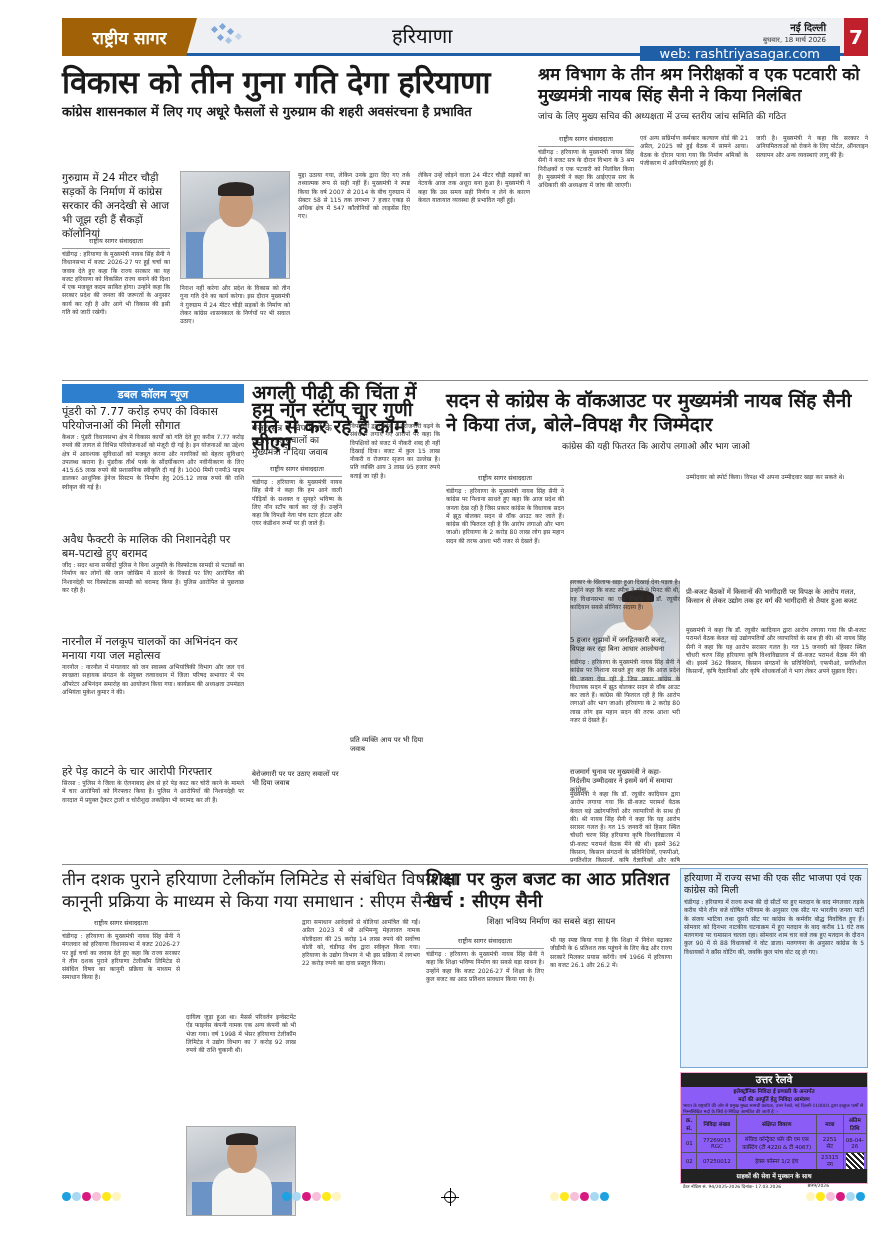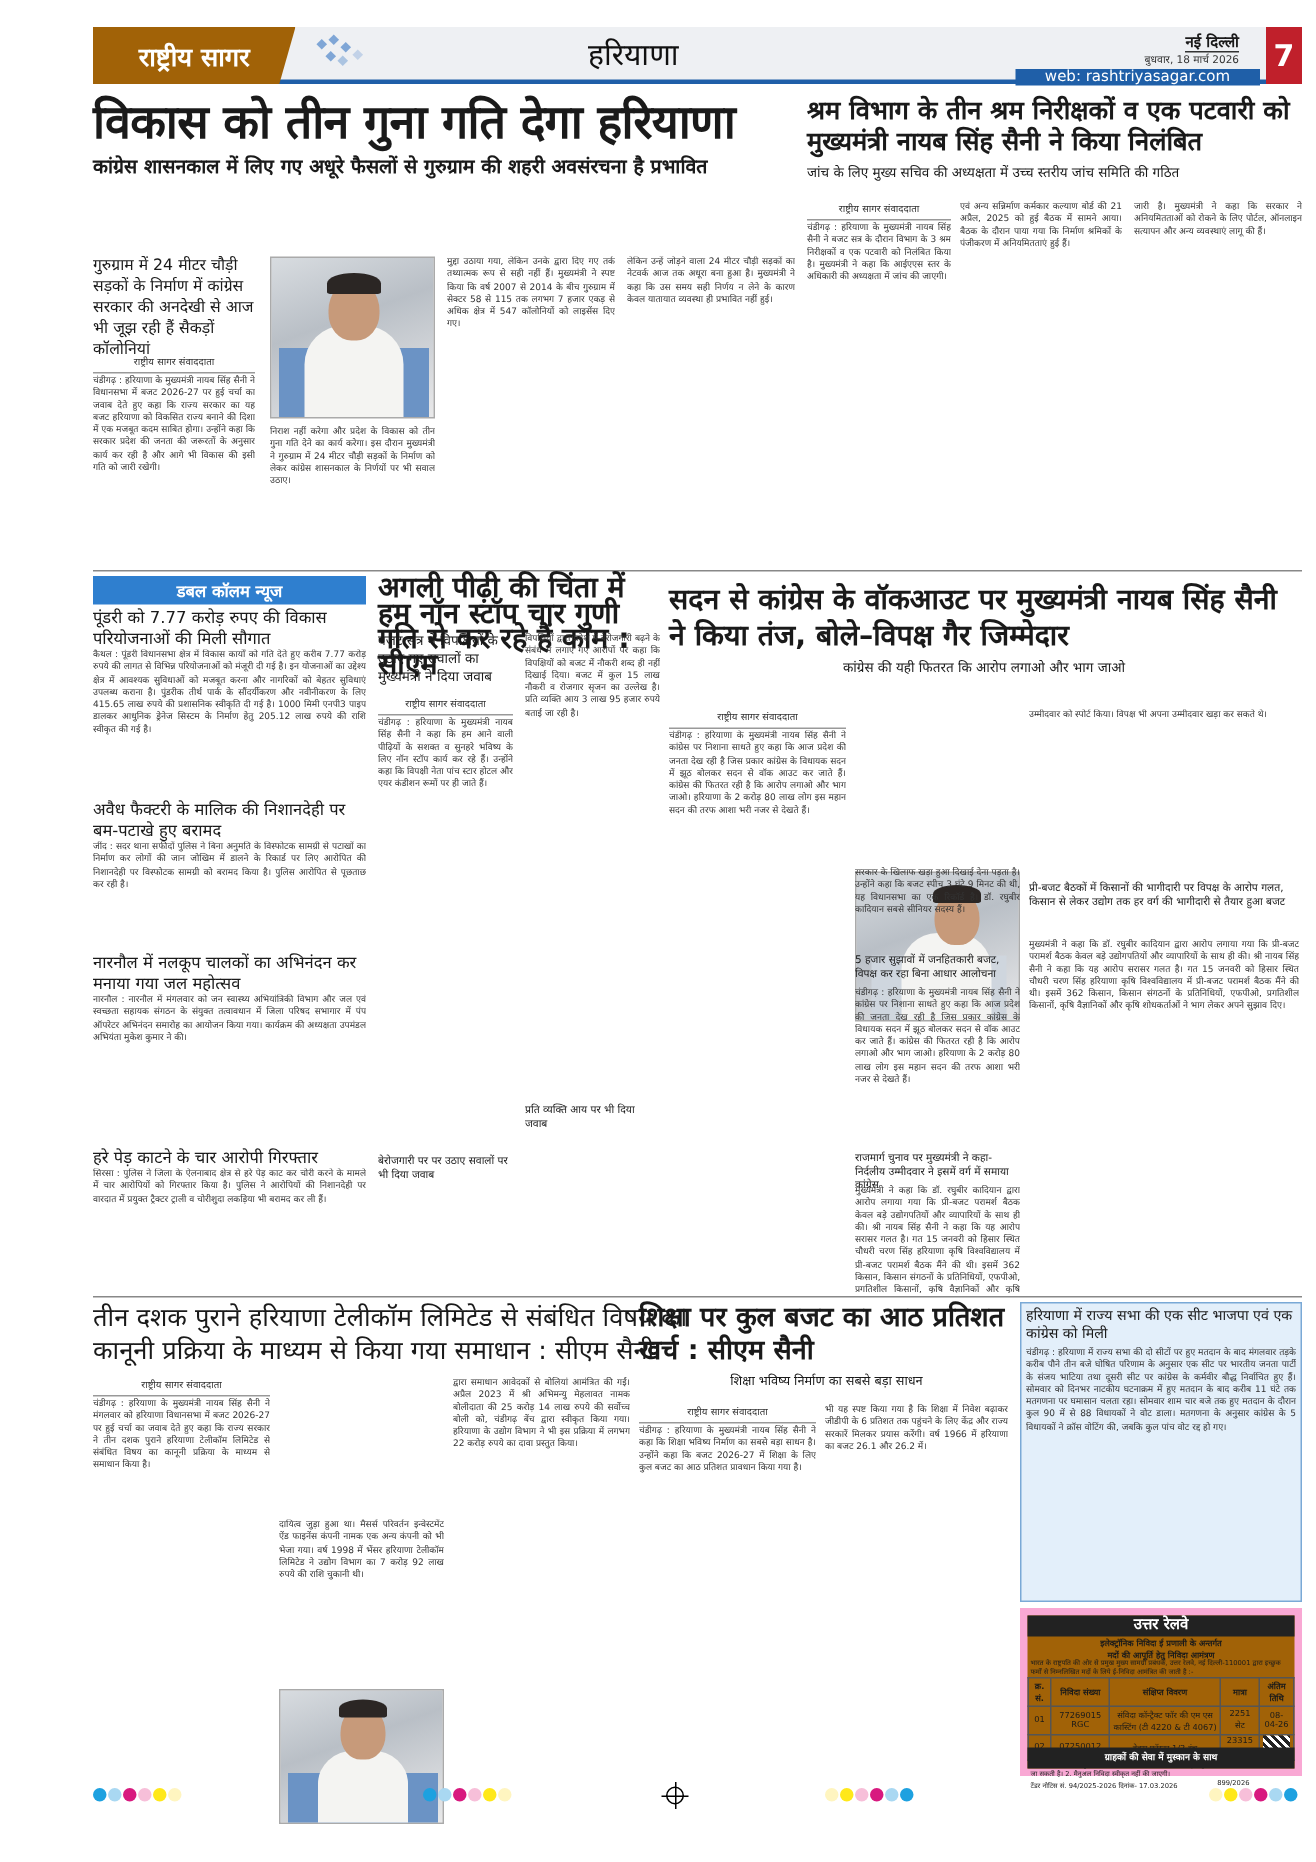--- a/index.html
+++ b/index.html
@@ -6,39 +6,39 @@
   body{width:877px;height:1241px;background:#fff;font-family:"DejaVu Sans",sans-serif;color:#1a1a1a;position:relative;overflow:hidden}
   .page{position:absolute;left:62px;top:18px;width:806px;height:1190px}
   
   .masthead{position:absolute;left:0;top:0;width:806px;height:38px;background:#eef0f3;border-bottom:3px solid #1f5fa8}
   .brand{position:absolute;left:0;top:0;width:135px;height:38px;background:#a16207;color:#fff;font-weight:bold;font-size:17px;display:flex;align-items:center;justify-content:center;clip-path:polygon(0 0,100% 0,92% 100%,0 100%)}
   .dots-deco{position:absolute;left:150px;top:6px;width:40px;height:24px}
   .dots-deco span{position:absolute;width:5px;height:5px;background:#7fa6d6;transform:rotate(45deg)}
   .section{position:absolute;left:330px;top:4px;font-size:20px;font-weight:normal;color:#111}
   .city{position:absolute;right:42px;top:2px;font-size:10px;font-weight:bold;border-bottom:1px solid #333}
   .date{position:absolute;right:42px;top:17px;font-size:7px;color:#333}
-  .web{position:absolute;right:28px;top:28px;font-size:10px;color:#fff;background:#1f5fa8;padding:0 20px}
+  .web{position:absolute;right:28px;top:28px;font-size:13px;color:#fff;background:#1f5fa8;padding:0 20px}
   .pageno{position:absolute;right:0;top:0;width:24px;height:38px;background:#c0202b;color:#fff;font-weight:bold;font-size:20px;display:flex;align-items:center;justify-content:center}
   .ab{position:absolute}
   .h-huge{font-weight:bold;font-size:31px;line-height:36px;letter-spacing:-.5px}
   .h-big{font-weight:bold;font-size:18px;line-height:22px}
   .h-med{font-weight:bold;font-size:14px;line-height:18px}
   .h-sm{font-weight:normal;font-size:11px;line-height:14px}
   .kicker{font-size:11px;line-height:14px}
   .byline{font-size:6.5px;text-align:center;color:#333;border-bottom:1px solid #999;padding-bottom:3px}
   .body{font-size:6px;line-height:8.3px;color:#333;text-align:justify;overflow:hidden}
   .photo{background:linear-gradient(160deg,#d8dce0 0%,#b9bfc6 40%,#e9e9ea 100%);border:1px solid #aaa;overflow:hidden;position:relative}
   .photo .head{position:absolute;border-radius:50% 50% 45% 45%;background:#c79a7a}
   .photo .hair{position:absolute;background:#2b2624;border-radius:50% 50% 10% 10%}
   .photo .shawl{position:absolute;background:#f4f4f2;border-radius:40% 40% 0 0}
   .photo .coat{position:absolute;background:#6b93c5}
   .banner{background:#2f7fcf;color:#fff;font-weight:bold;font-size:11px;text-align:center;padding:2px 0}
   .box-blue{background:#e3effa;border:1px solid #7aa9d6}
   .rule{position:absolute;background:#888}
-  .ad{position:absolute;border:5px solid #f9a8d4;background:#a16207}
+  .ad{position:absolute;border:1px solid #f9a8d4;background:#8b5cf6}
   .ad-title{background:#222;color:#fff;text-align:center;font-weight:bold;font-size:10px;height:14px;line-height:14px}
   .ad table{width:100%;border-collapse:collapse;font-size:5.5px}
   .ad td,.ad th{border:1px solid #555;padding:1px 2px;text-align:center}
   .reg{position:absolute;display:flex;gap:1px}
   .reg i{display:block;width:9px;height:9px;border-radius:50%}
   .crosshair{position:absolute;width:12px;height:12px;border:1px solid #000;border-radius:50%}
   .crosshair:before,.crosshair:after{content:"";position:absolute;background:#000}
   .crosshair:before{left:-4px;right:-4px;top:5px;height:1px}
   .crosshair:after{top:-4px;bottom:-4px;left:5px;width:1px}
 </style>

